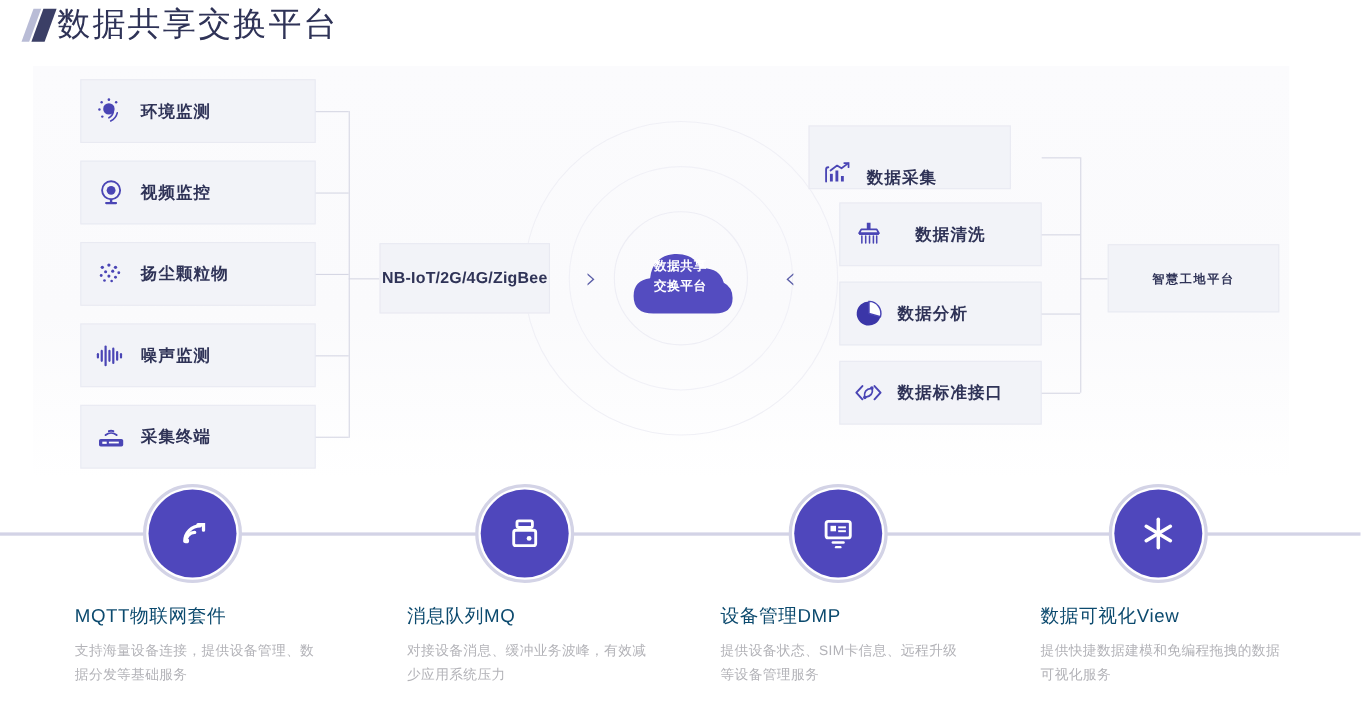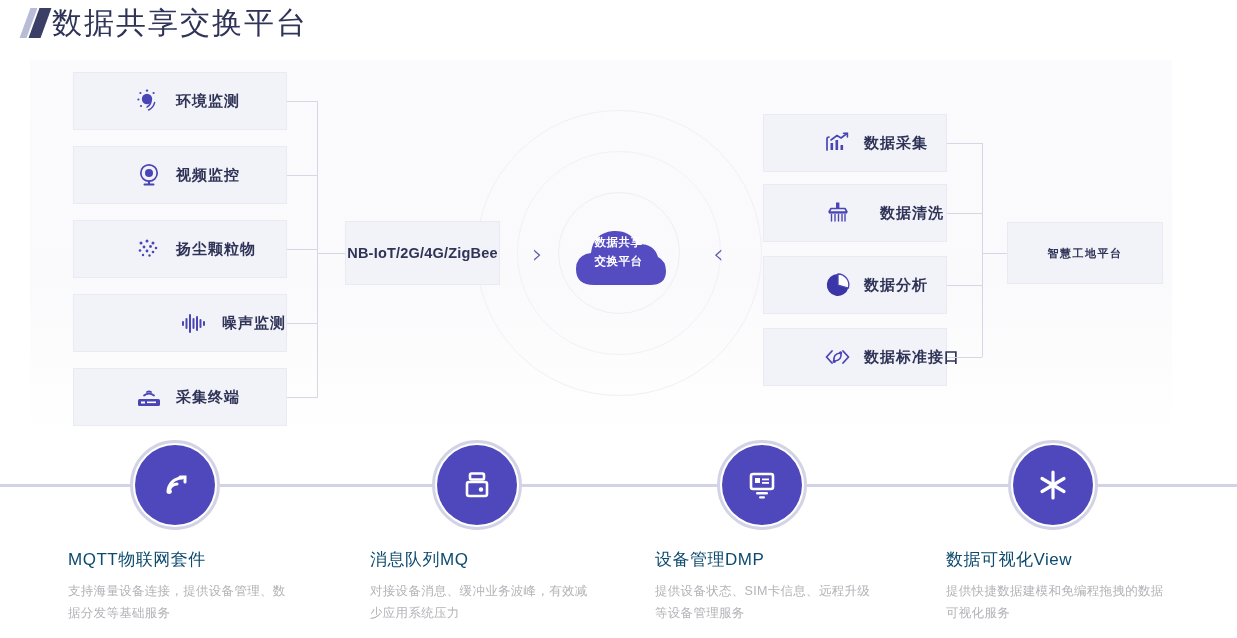--- a/index.html
+++ b/index.html
@@ -69,44 +69,44 @@
     font-family: "DejaVu Sans", sans-serif; line-height: 1;
   }
   .chev.left  { left: 532px; }
   .chev.right { left: 713px; }
 
   
   .card {
     position: absolute; width: 214px; height: 58px;
     background: #f2f3f8;
     border: 1px solid #e9eaf2;
-    display: flex; align-items: center; padding-left: 48px;
+    display: flex; align-items: center;
   }
   .card.right-col { width: 184px; height: 58px; }
   .card .ic {
     width: 54px; flex: 0 0 54px;
     display: flex; align-items: center; justify-content: center;
     color: #4a45b5;
   }
   .card .ic svg { display: block; }
   .card .lbl {
     font-size: 15px; color: #2f3357; font-weight: 600; letter-spacing: 1px;
     white-space: nowrap;
   }
   .card.right-col .ic { width: 52px; flex: 0 0 52px; }
 
   
   #card-env   { left: 73px;  top: 72px;  }
   #card-video { left: 73px;  top: 146px; }
   #card-dust  { left: 73px;  top: 220px; }
-  #card-noise { left: 73px;  top: 294px; justify-content: flex-end; }
+  #card-noise { left: 73px;  top: 294px; }
   #card-term  { left: 73px;  top: 368px; }
 
   
-  #card-collect { left: 763px; top: 114px; }
+  #card-collect { left: 735px; top: 114px; align-items: flex-end; }
   #card-clean   { left: 763px; top: 184px; gap: 16px; }
   #card-analyze { left: 763px; top: 256px; }
   #card-stdapi  { left: 763px; top: 328px; }
 
   
   .plainbox {
     position: absolute;
     background: #f2f3f8; border: 1px solid #e9eaf2;
     display: flex; align-items: center; justify-content: center;
     color: #2f3357;

